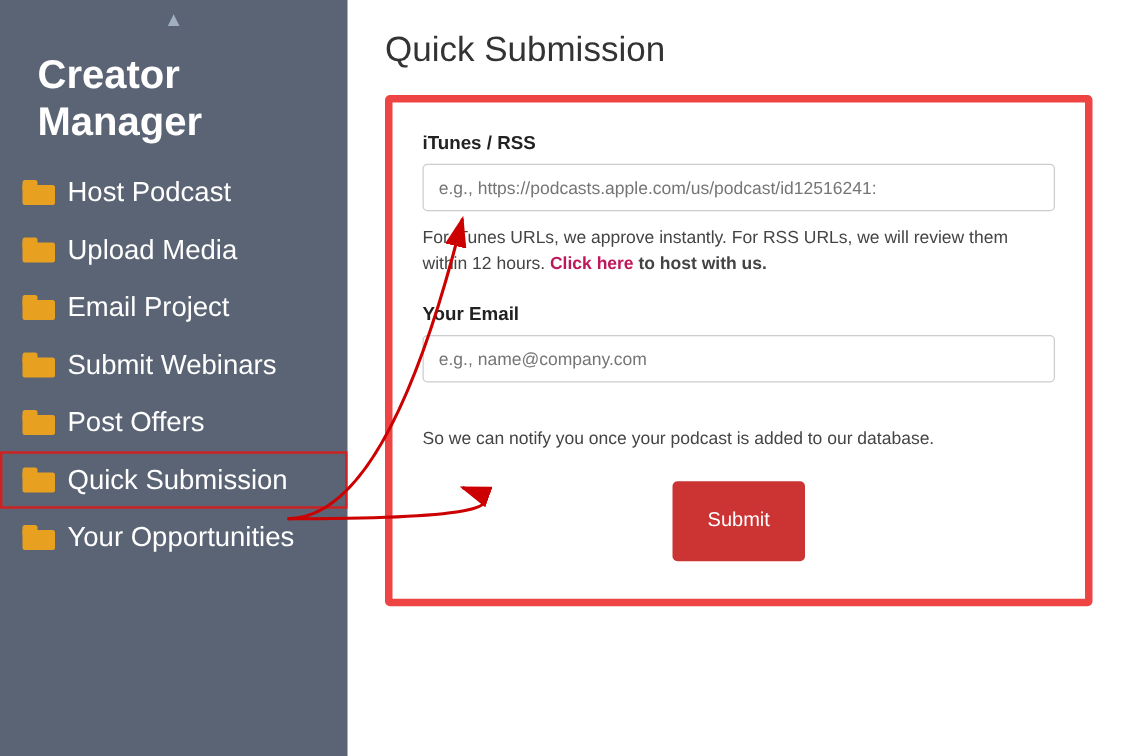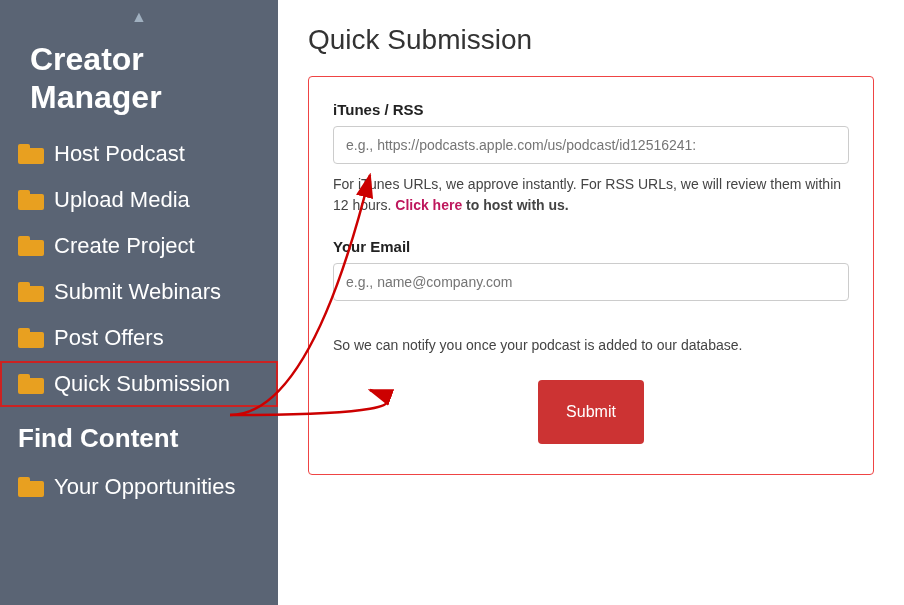--- a/index.html
+++ b/index.html
@@ -101,21 +101,21 @@
     }
 
     .page-title {
       font-size: 28px;
       color: #333;
       font-weight: normal;
       margin-bottom: 20px;
     }
 
     .form-card {
-      border: 1px solid #ef4444;
+      border: 6px solid #ef4444;
       border-radius: 4px;
       padding: 24px 24px 30px 24px;
       background: #fff;
     }
 
     .field-label {
       font-size: 15px;
       font-weight: bold;
       color: #222;
       margin-bottom: 8px;
@@ -191,36 +191,35 @@
   <div class="sidebar-item">
     <span class="folder-icon"></span>
     <span>Host Podcast</span>
   </div>
   <div class="sidebar-item">
     <span class="folder-icon"></span>
     <span>Upload Media</span>
   </div>
   <div class="sidebar-item">
     <span class="folder-icon"></span>
-    <span>Create Project</span>
+    <span>Email Project</span>
   </div>
   <div class="sidebar-item">
     <span class="folder-icon"></span>
     <span>Submit Webinars</span>
   </div>
   <div class="sidebar-item">
     <span class="folder-icon"></span>
     <span>Post Offers</span>
   </div>
   <div class="sidebar-item active">
     <span class="folder-icon"></span>
     <span>Quick Submission</span>
   </div>
 
-  <div class="sidebar-section-title2">Find Content</div>
 
   <div class="sidebar-item">
     <span class="folder-icon"></span>
     <span>Your Opportunities</span>
   </div>
 </div>
 
 <div class="main-content">
   <h1 class="page-title">Quick Submission</h1>
 

